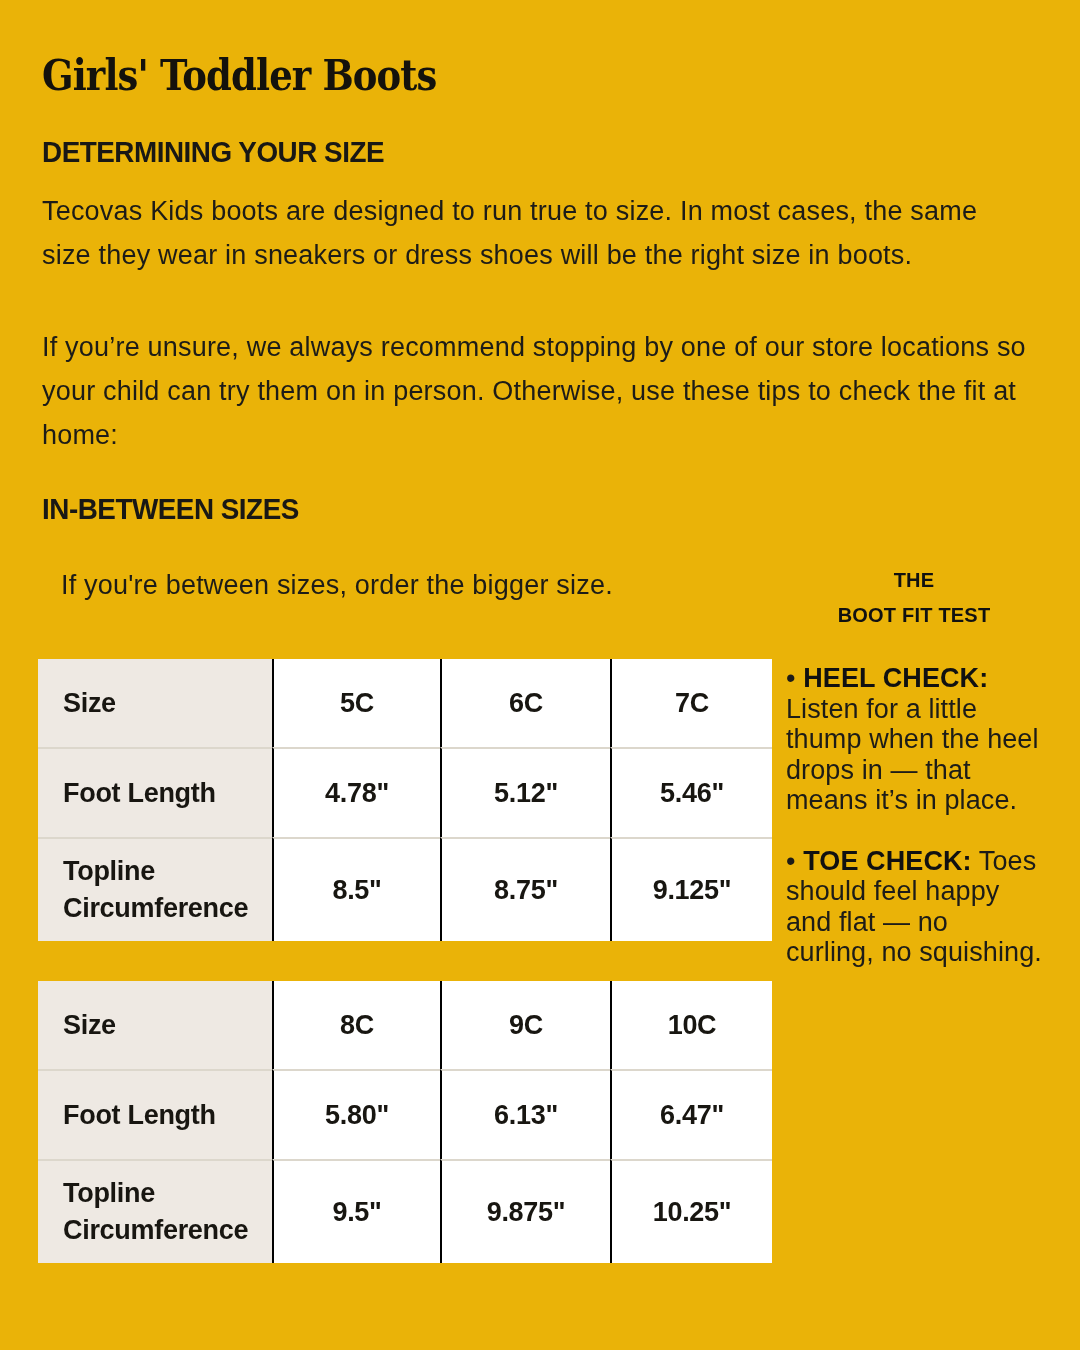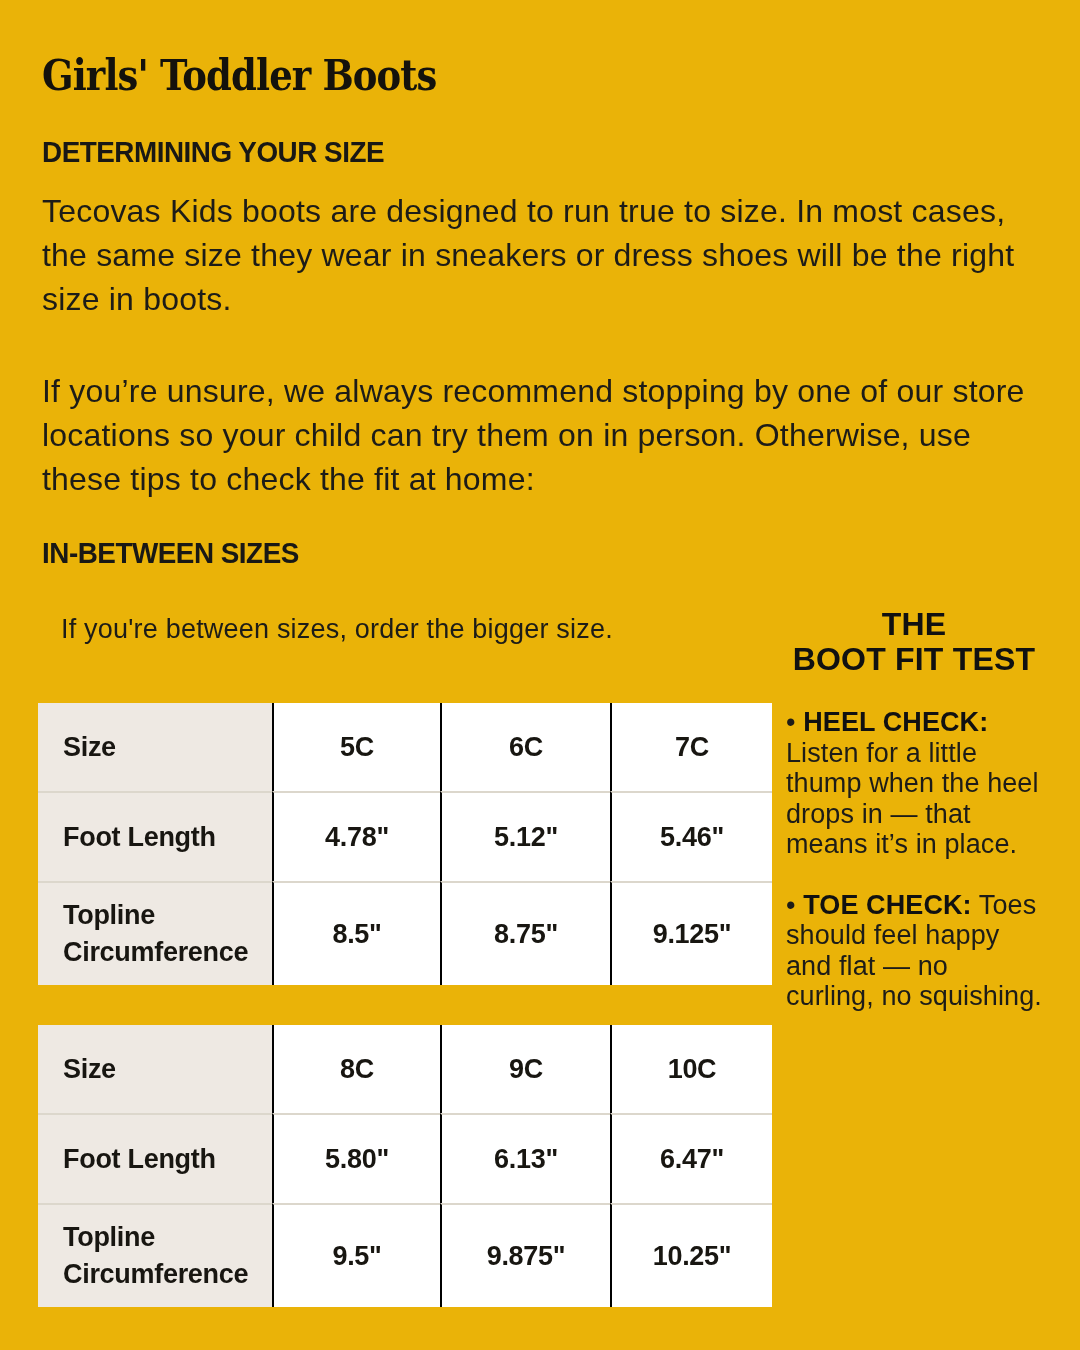--- a/index.html
+++ b/index.html
@@ -30,21 +30,21 @@
     font-size:29px;
     line-height:32px;
     letter-spacing:-0.5px;
     transform:scaleX(0.96);
     transform-origin:left center;
     margin:36px 0 0 0;
     color:#191815;
     white-space:nowrap;
   }
   .para {
-    font-size:32px;
+    font-size:27px;
     line-height:44px;
     letter-spacing:0.2px;
     color:#1d1c18;
     width:985px;
     margin:21px 0 0 0;
   }
   .para.second { margin-top:48px; }
   .kicker.inbetween { margin-top:36px; }
 
   .columns {
@@ -95,21 +95,21 @@
   }
   .tvalue {
     background:#ffffff;
     justify-content:center;
     border-left:2px solid #000000;
   }
   .rowline { border-top:2px solid #DCD7CC; }
 
   .fit-title {
     font-weight:700;
-    font-size:32px;
+    font-size:20px;
     line-height:35px;
     text-align:center;
     color:#111111;
     letter-spacing:0.2px;
     margin-top:2px;
   }
   .fit-item {
     font-size:27px;
     line-height:30.5px;
     margin-top:30px;

